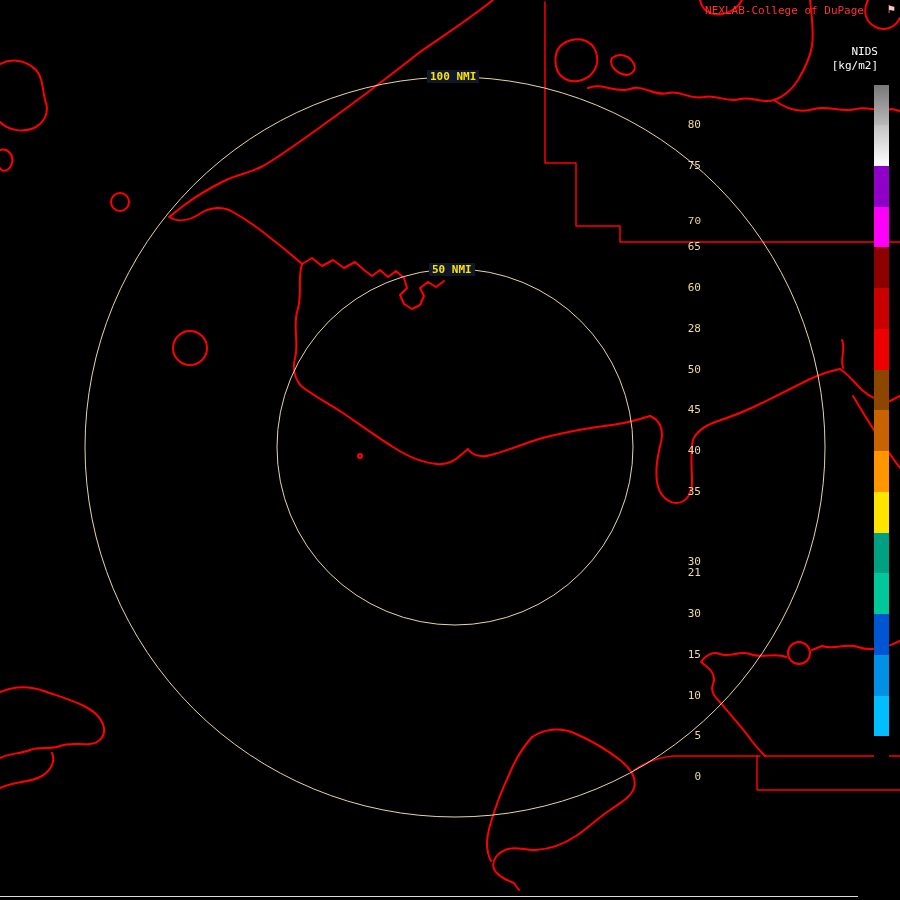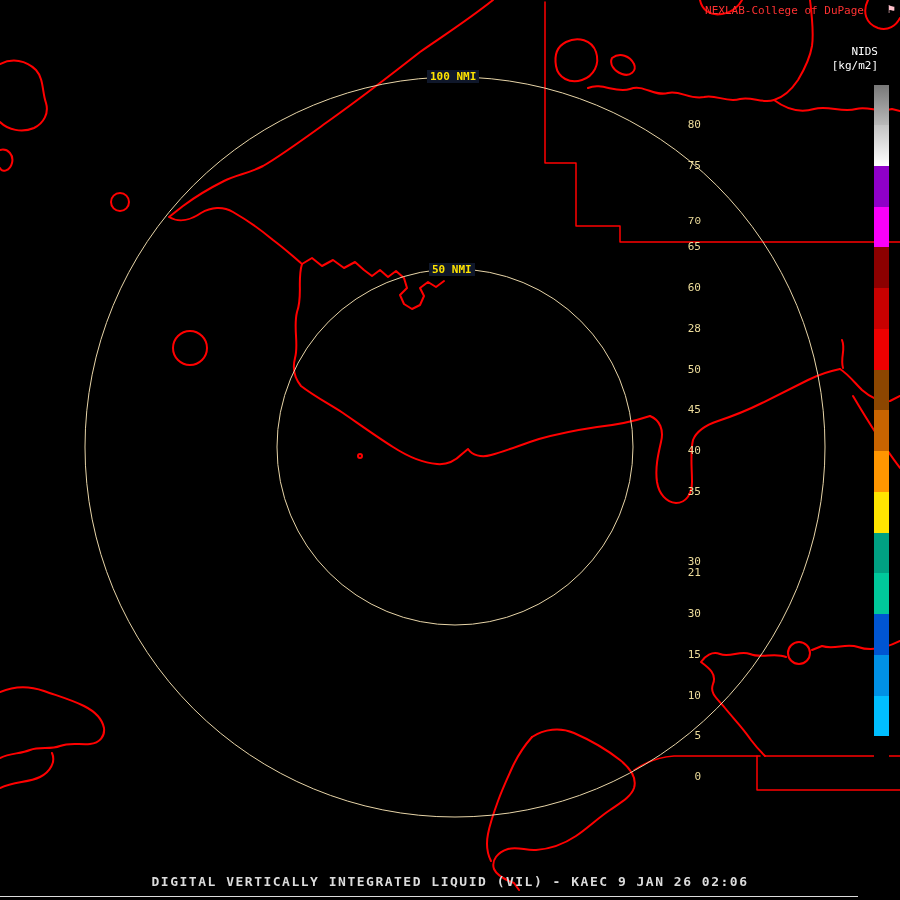--- a/index.html
+++ b/index.html
@@ -135,16 +135,15 @@
       <div class="cb-tick" style="top: 484.75px;">35</div>
       <div class="cb-tick" style="top: 525.5px; margin-top: 29px;">30</div>
       <div class="cb-tick" style="top: 566.25px;">21</div>
       <div class="cb-tick" style="top: 607px;">30</div>
       <div class="cb-tick" style="top: 647.75px;">15</div>
       <div class="cb-tick" style="top: 688.5px;">10</div>
       <div class="cb-tick" style="top: 729.25px;">5</div>
       <div class="cb-tick" style="top: 770px;">0</div>
     </div>
 
-  <div class="footer-caption">DIGITAL VERTICALLY INTEGRATED LIQUID (VIL) - KAEC 9 JAN 26 02:06</div>
   <div class="bottom-divider"></div>
 
 </div>
 
 </body></html>

